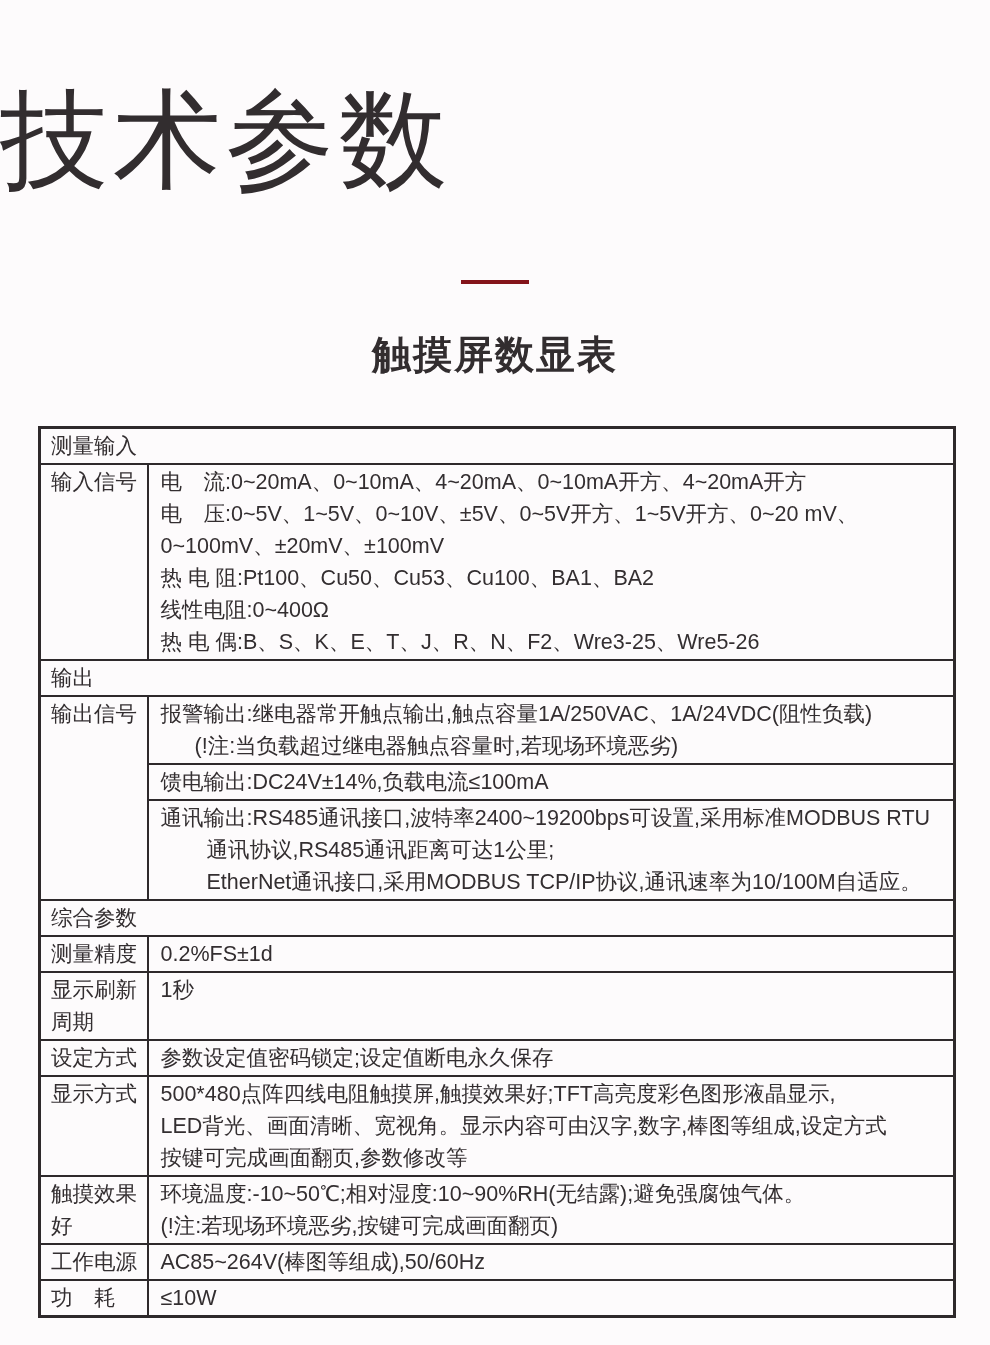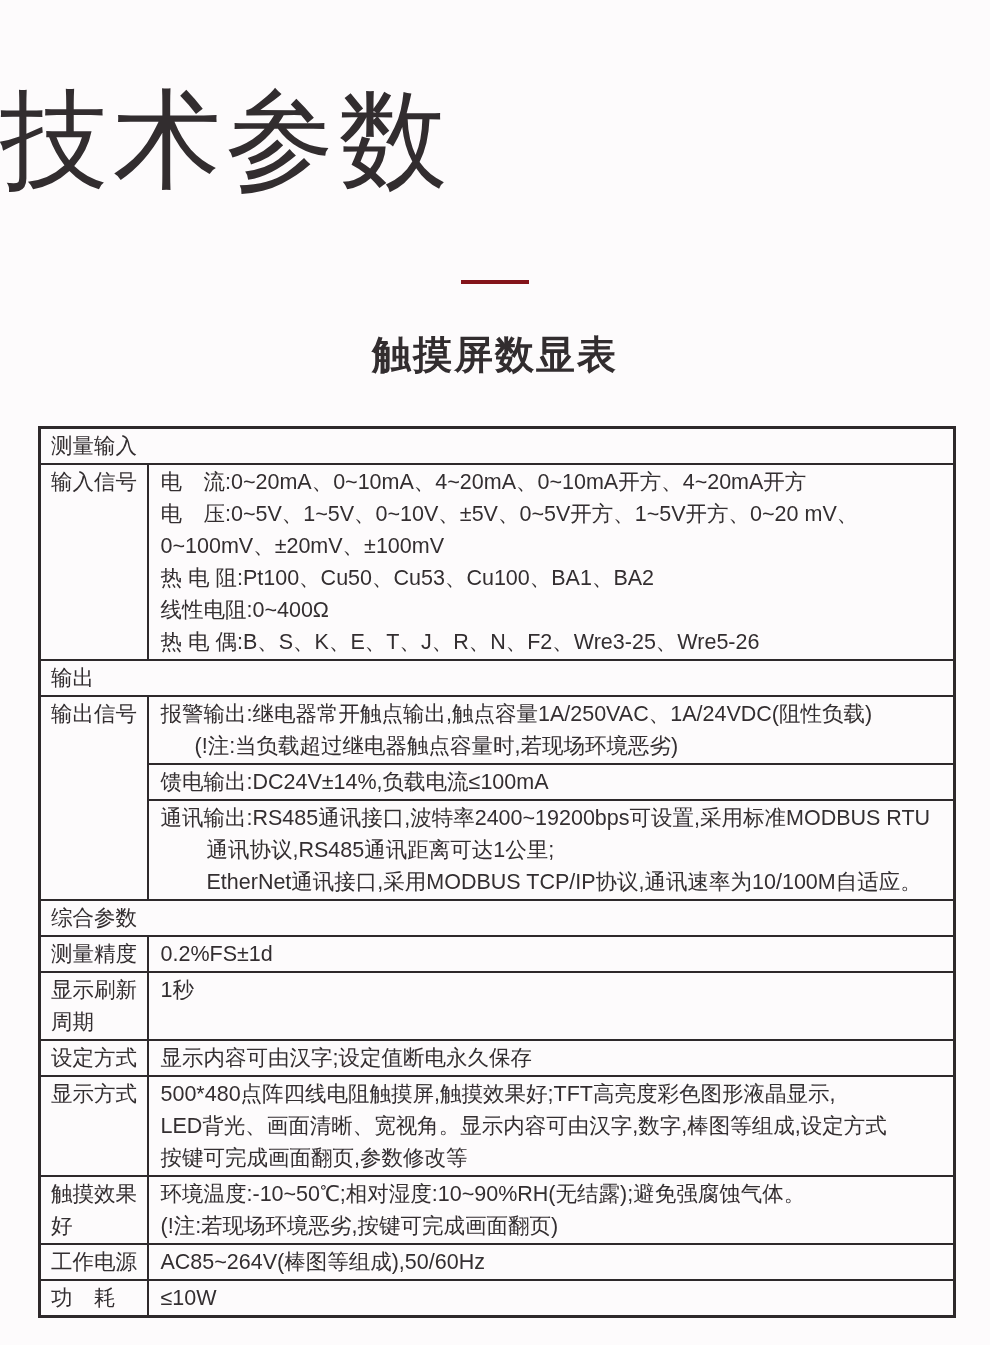--- a/index.html
+++ b/index.html
@@ -140,21 +140,21 @@
       <div>周期</div>
     </td>
     <td class="value-cell">
       <div class="spec-line">1秒</div>
     </td>
   </tr>
 
   <tr>
     <td class="label-cell">设定方式</td>
     <td class="value-cell">
-      <div class="spec-line">显示内容可由汉字;设定值断电永久保存</div>
+      <div class="spec-line">参数设定值密码锁定;设定值断电永久保存</div>
     </td>
   </tr>
 
   <tr>
     <td class="label-cell">显示方式</td>
     <td class="value-cell">
       <div class="spec-line">500*480点阵四线电阻触摸屏,触摸效果好;TFT高亮度彩色图形液晶显示,</div>
       <div class="spec-line">LED背光、画面清晰、宽视角。显示内容可由汉字,数字,棒图等组成,设定方式</div>
       <div class="spec-line">按键可完成画面翻页,参数修改等</div>
     </td>

